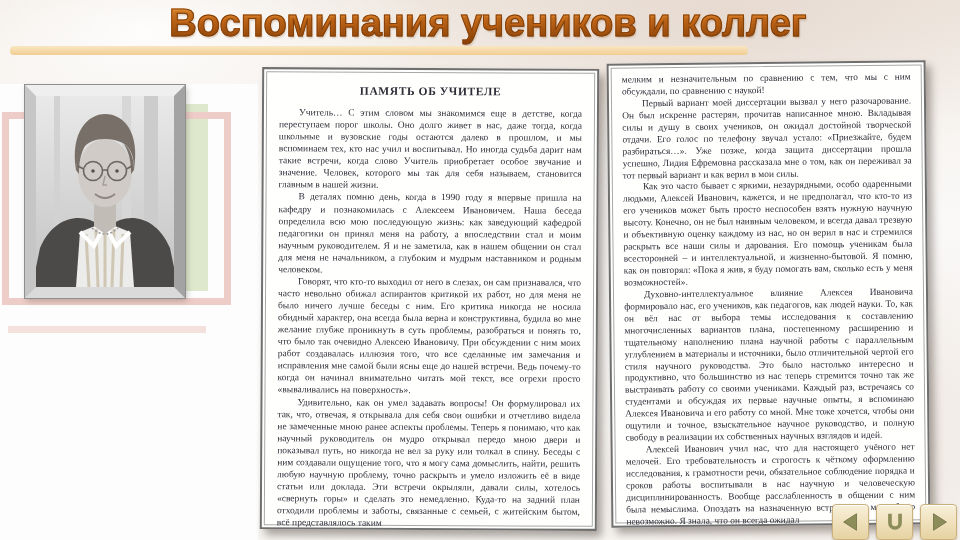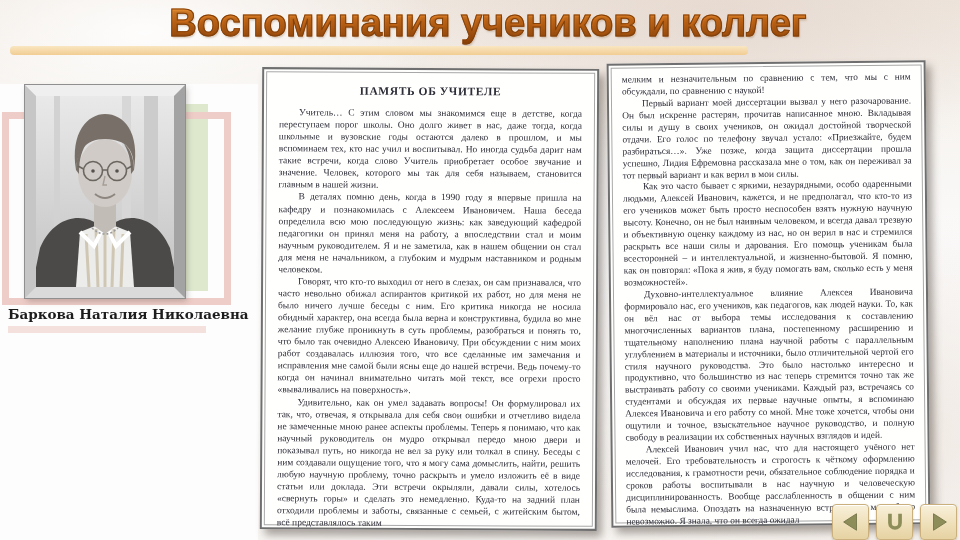--- a/index.html
+++ b/index.html
@@ -159,21 +159,20 @@
       <circle cx="81" cy="75" r="9.5" fill="none" stroke="#6a665f" stroke-width="1.6"></circle>
       <path d="M66.5,74 L71.5,74 M47.5,73 L42,70 M90.5,73 L96,70" stroke="#6a665f" stroke-width="1.6" fill="none"></path>
 
       <circle cx="57" cy="75" r="1.8" fill="#55514c"></circle>
       <circle cx="81" cy="75" r="1.8" fill="#55514c"></circle>
       <path d="M69,80 L67,89 L71,89" fill="none" stroke="#a59e97" stroke-width="1.4"></path>
       <path d="M59,98 Q69,106 79,98" fill="none" stroke="#8d8680" stroke-width="2"></path>
     </svg>
   </div>
 
-  <div class="profile-name">Баркова Наталия Николаевна</div>
   <div class="pink-sep"></div>
 
   <section class="page page1">
     <div class="page-inner">
       <h2>ПАМЯТЬ ОБ УЧИТЕЛЕ</h2>
       <p>Учитель… С этим словом мы знакомимся еще в детстве, когда переступаем порог школы. Оно долго живет в нас, даже тогда, когда школьные и вузовские годы остаются далеко в прошлом, и мы вспоминаем тех, кто нас учил и воспитывал. Но иногда судьба дарит нам такие встречи, когда слово Учитель приобретает особое звучание и значение. Человек, которого мы так для себя называем, становится главным в нашей жизни.</p>
       <p>В деталях помню день, когда в 1990 году я впервые пришла на кафедру и познакомилась с Алексеем Ивановичем. Наша беседа  определила всю мою последующую жизнь: как заведующий кафедрой педагогики он принял меня на работу, а впоследствии стал и моим научным руководителем. Я и не заметила, как в нашем общении он стал для меня не начальником, а глубоким и мудрым наставником и родным человеком.</p>
       <p>Говорят, что кто-то выходил от него в слезах, он сам признавался, что часто невольно обижал аспирантов критикой их работ, но для меня не было ничего лучше беседы с ним. Его критика никогда не носила обидный характер, она всегда была верна и конструктивна, будила во мне желание глубже проникнуть в суть проблемы, разобраться и понять то, что было так очевидно Алексею Ивановичу. При обсуждении с ним моих работ создавалась иллюзия того, что все сделанные им замечания и исправления мне самой были ясны еще до нашей встречи. Ведь почему-то когда он начинал внимательно читать мой текст, все огрехи просто «вываливались на поверхность».</p>
       <p>Удивительно, как он умел задавать вопросы! Он формулировал их так, что, отвечая, я открывала для себя свои ошибки и отчетливо видела не замеченные мною ранее аспекты проблемы. Теперь я понимаю, что как научный руководитель он мудро открывал передо мною двери и показывал путь, но никогда не вел за руку или толкал в спину. Беседы с ним создавали ощущение того, что я могу сама домыслить, найти, решить любую научную проблему, точно раскрыть и умело изложить её в виде статьи или доклада. Эти встречи окрыляли, давали силы, хотелось «свернуть горы» и сделать это немедленно. Куда-то на задний план отходили проблемы и заботы, связанные с семьей, с житейским бытом, всё представлялось таким</p>
     </div>

